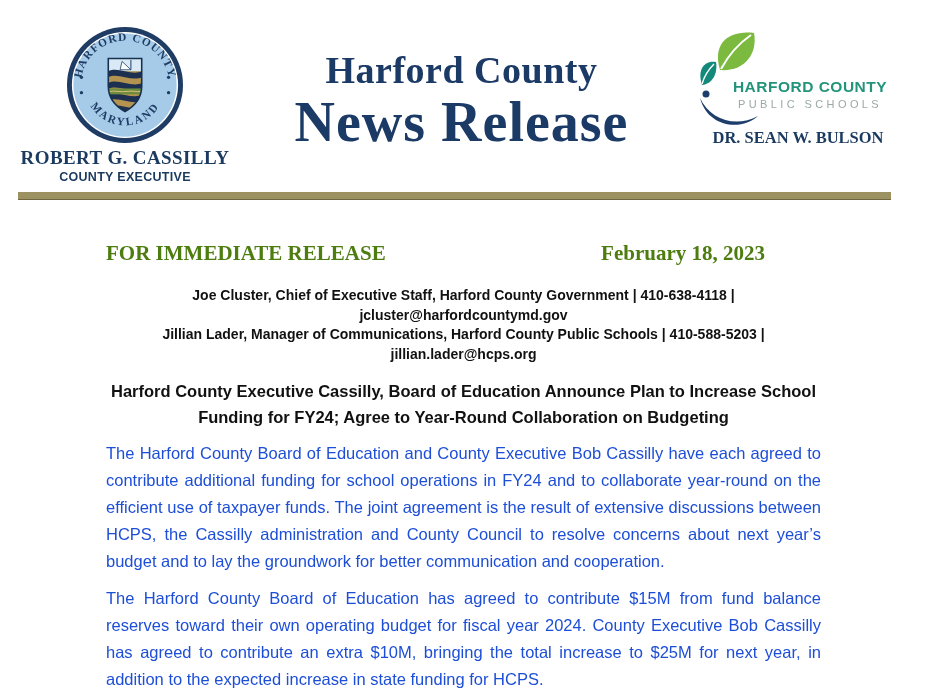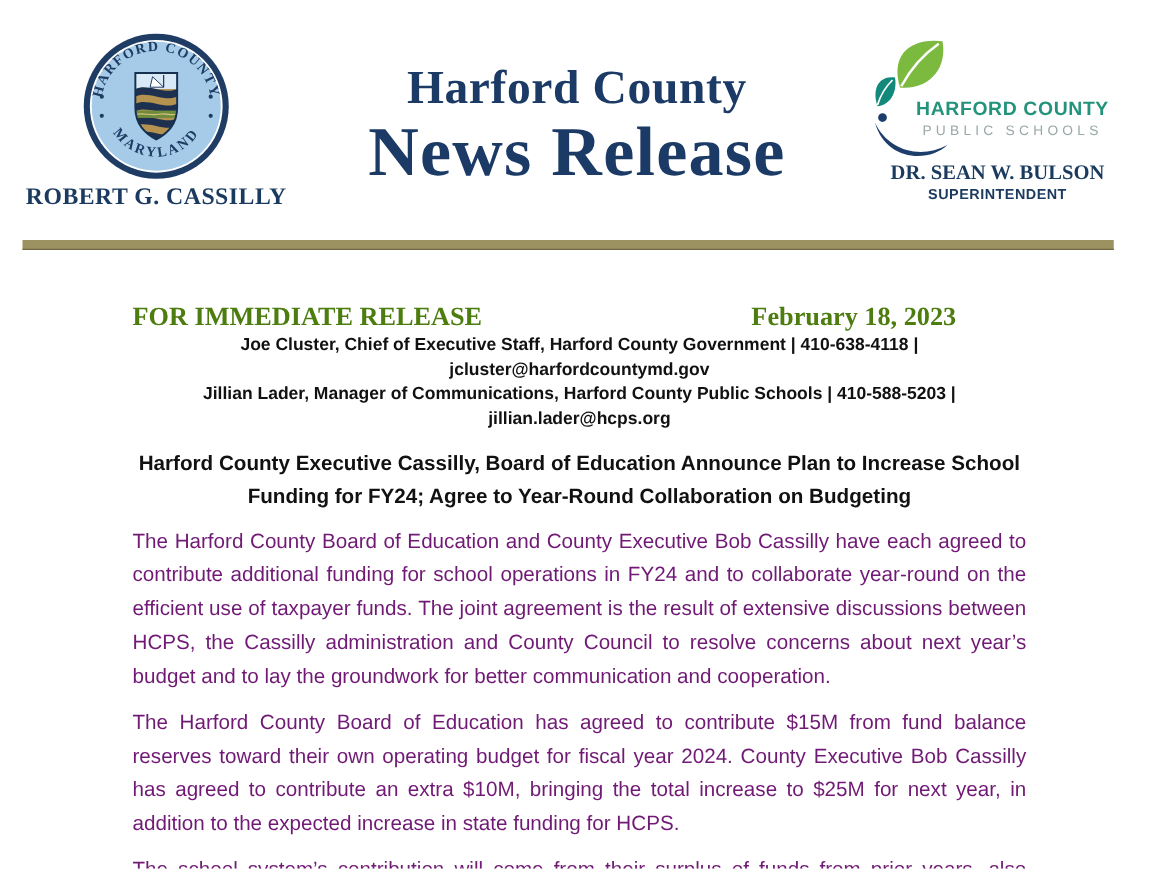--- a/index.html
+++ b/index.html
@@ -23,23 +23,23 @@
   .sup-name { font-family:"Liberation Serif", serif; font-weight:bold; font-size:16.5px; white-space:nowrap; }
   .sup-title { font-weight:bold; font-size:11.5px; letter-spacing:.4px; margin-top:2px; }
 
   .divider { position:absolute; top:192px; left:18px; width:873px; height:8px; background:#9c9161; border-bottom:1px solid #6f6742; }
 
   
   .content { position:absolute; top:200px; left:106px; width:715px; }
   .release-row { display:flex; justify-content:space-between; align-items:baseline; margin-top:40px;
                  font-family:"Liberation Serif", serif; font-weight:bold; font-size:21px; line-height:26px; color:#4d7c0f; }
   .release-date { padding-right:56px; }
-  .contacts { margin-top:0; text-align:center; font-weight:bold; font-size:14px; line-height:19.5px; color:#111; }
+  .contacts { margin-top:20px; text-align:center; font-weight:bold; font-size:14px; line-height:19.5px; color:#111; }
   .headline { margin-top:14px; text-align:center; font-weight:bold; font-size:16.5px; line-height:26px; color:#111; }
-  .body-para { margin-top:10px; text-align:justify; font-size:16.5px; line-height:27px; color:#701a75; }
+  .body-para { margin-top:10px; text-align:justify; font-size:16.5px; line-height:27px; color:#1d4ed8; }
 </style>
 </head>
 <body>
 
 <div class="page">
 
   <div class="seal-block">
     <svg class="seal-svg" viewBox="0 0 120 120">
       <defs>
         <path id="sealTopArc" d="M 15,60 A 45,45 0 1 1 105,60" fill="none"></path>
@@ -69,20 +69,21 @@
         <path d="M43,46 C53,41 67,51 77,46 L77,52 C67,57 53,47 43,52 Z" fill="#1e3050"></path>
         <path d="M43,58 C53,53 67,63 77,58 L77,64 C67,69 53,59 43,64 Z" fill="#1e3050"></path>
         <path d="M43,70 C53,65 67,75 77,70 L77,76 C67,81 53,71 43,76 Z" fill="#1e3050"></path>
         <path d="M43,82 C53,77 67,87 77,82 L77,88 C67,93 53,83 43,88 Z" fill="#1e3050"></path>
         <rect x="43" y="63.5" width="34" height="6" fill="#6f8c3e"></rect>
         <path d="M44,66.5 C50,65.5 56,67.5 62,66.5 C68,65.5 72,67.5 76,66.5" stroke="#d9c27a" stroke-width="1" fill="none"></path>
       </g>
       <path d="M43,33 h34 v28 c0,14 -8,21 -17,26 c-9,-5 -17,-12 -17,-26 Z" fill="none" stroke="#16304f" stroke-width="1.6"></path>
     </svg>
     <div class="exec-name">ROBERT G. CASSILLY</div>
+    <div class="exec-title">COUNTY EXECUTIVE</div>
   </div>
 
   <div class="title-block">
     <div class="title-line1">Harford County</div>
     <div class="title-line2">News Release</div>
   </div>
 
   <div class="hcps-block">
     <svg class="hcps-svg" viewBox="0 0 212 100">
       <g>
@@ -90,21 +91,20 @@
         <path d="M59,7 C46,16 36,28 29,41" stroke="#ffffff" stroke-width="2" fill="none"></path>
         <path d="M10,57 C5,42 12,32 24,34 C26,46 20,56 10,57 Z" fill="#13897b"></path>
         <path d="M22,36 C16,42 12,49 10,56" stroke="#ffffff" stroke-width="1.4" fill="none"></path>
         <circle cx="14" cy="66" r="3.5" fill="#1d3d6b"></circle>
         <path d="M8,70 C18,92 44,100 66,88 C50,103 16,100 8,70 Z" fill="#1d3d6b"></path>
       </g>
       <text x="118" y="64" text-anchor="middle" font-family="Liberation Sans, sans-serif" font-weight="bold" font-size="15.5" letter-spacing="0.5" fill="#23947b">HARFORD COUNTY</text>
       <text x="118" y="80" text-anchor="middle" font-family="Liberation Sans, sans-serif" font-size="11" letter-spacing="3.4" fill="#9aa8a8">PUBLIC SCHOOLS</text>
     </svg>
     <div class="sup-name">DR. SEAN W. BULSON</div>
-    <div class="sup-title">SUPERINTENDENT</div>
   </div>
 
   <div class="divider"></div>
 
   <div class="content">
     <div class="release-row">
       <span class="release-label">FOR IMMEDIATE RELEASE</span>
       <span class="release-date">February 18, 2023</span>
     </div>
 

